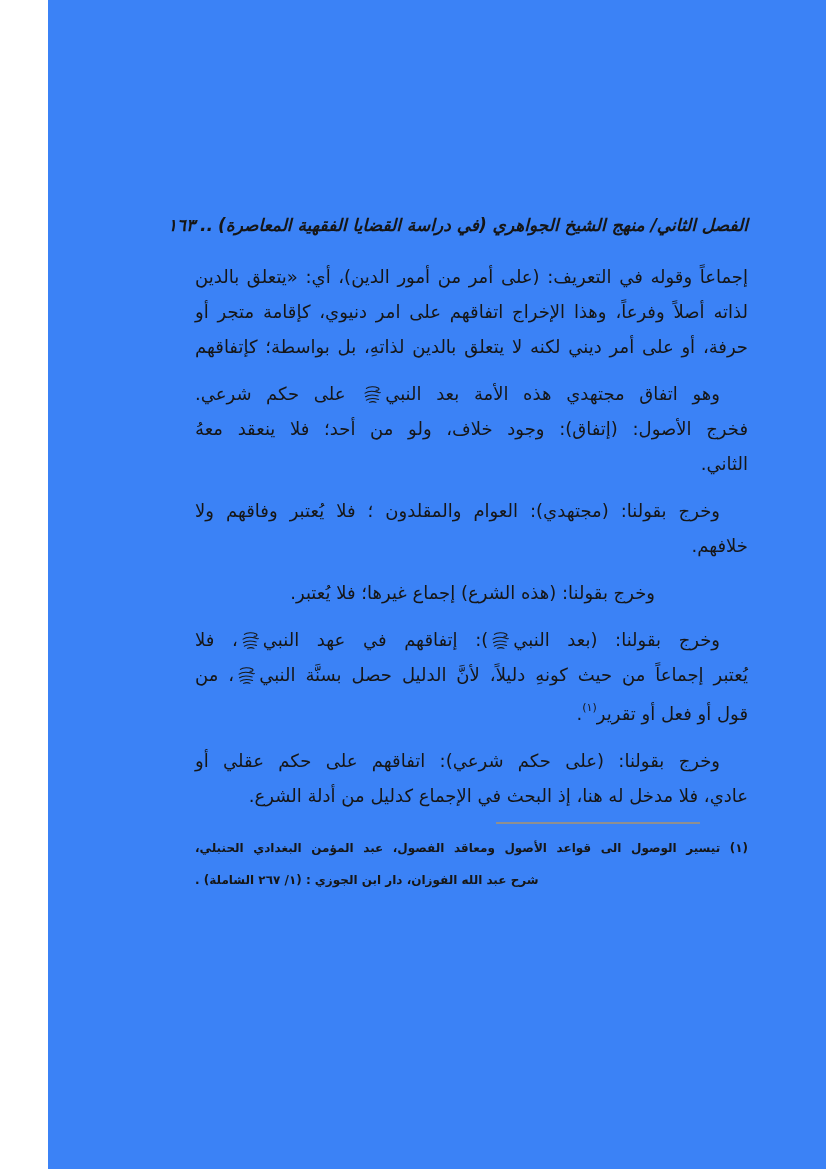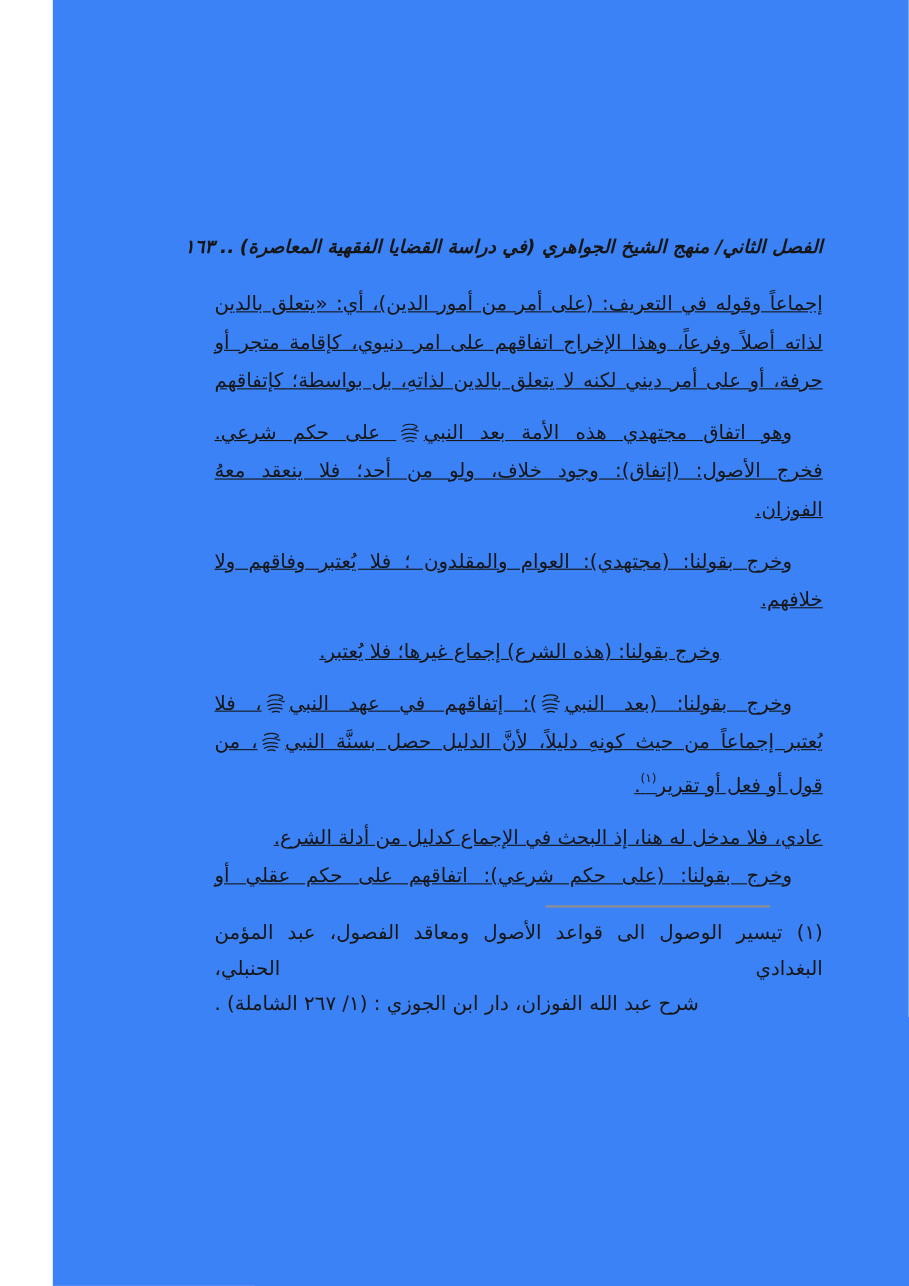--- a/index.html
+++ b/index.html
@@ -27,39 +27,39 @@
     font-size: 17px;
     line-height: 28px;
     font-weight: bold;
     font-style: italic;
     text-align: right;
     white-space: nowrap;
   }
   .hdr-dots { margin: 0 5px; }
   
   .body-text { margin-top: 20px; }
-  .para { margin: 0; font-size: 18px; line-height: 35px; text-decoration: underline; }
+  .para { margin: 0; font-size: 18px; line-height: 35px; }
   .para + .para { margin-top: 12px; }
   .line { display: block; text-align: right; }
   .line.j { text-align: justify; text-align-last: justify; }
   .ind { text-indent: 28px; }
   .ind-lg { text-indent: 93px; }
   
   .pbuh { display: inline-block; width: 21px; height: 21px; vertical-align: -5px; margin: 0 2px; }
   .pbuh svg { display: block; }
   
   .fn-ref { font-size: 11px; position: relative; top: -2px; letter-spacing: 0; }
   
   .fn-sep {
     width: 204px;
     height: 2px;
     background: #8f8f8f;
     margin: 9px 48px 0 auto;
   }
-  .footnote { margin-top: 8px; font-size: 18px; line-height: 32px; }
+  .footnote { margin-top: 8px; font-size: 12px; line-height: 32px; font-weight: bold; }
   .fn-line { display: block; }
   .fn-1 { text-align: justify; text-align-last: justify; }
   .fn-2 { text-align: left; text-indent: 100px; }
 </style>
 </head>
 <body>
 
 <div class="page">
   <div class="content">
 
@@ -79,21 +79,21 @@
         <span class="line j ind rich">وهو اتفاق مجتهدي هذه الأمة بعد النبي<span class="pbuh"><svg viewBox="0 0 24 24" width="21" height="21" xmlns="http://www.w3.org/2000/svg">
                 <g fill="none" stroke="#161616" stroke-width="1.2" stroke-linecap="round">
                   <path d="M5 5 C8 2.5, 15 2.5, 18.5 4.5 C20.5 5.8, 19 7.5, 16 7.2"></path>
                   <path d="M3.5 10.5 C7 7.8, 13 8, 17 9 C19.5 9.8, 20.5 10.6, 21 9.8"></path>
                   <path d="M4 14.5 C8 12, 14.5 12.6, 18.5 13.6"></path>
                   <path d="M5 18.5 C9 15.8, 15 16.6, 19 17.6"></path>
                   <path d="M8.5 21 C11 20, 14 20, 16 21"></path>
                 </g>
               </svg></span> على حكم شرعي.</span>
         <span class="line j rich">فخرج الأصول: (إتفاق): وجود خلاف، ولو من أحد؛ فلا ينعقد معهُ</span>
-        <span class="line rich">الفوزان.</span>
+        <span class="line rich">الثاني.</span>
       </p>
 
       <p class="para">
         <span class="line j ind rich">وخرج بقولنا: (مجتهدي): العوام والمقلدون ؛ فلا يُعتبر وفاقهم ولا</span>
         <span class="line rich">خلافهم.</span>
       </p>
 
       <p class="para">
         <span class="line ind-lg rich">وخرج بقولنا: (هذه الشرع) إجماع غيرها؛ فلا يُعتبر.</span>
       </p>
@@ -122,22 +122,22 @@
                   <path d="M3.5 10.5 C7 7.8, 13 8, 17 9 C19.5 9.8, 20.5 10.6, 21 9.8"></path>
                   <path d="M4 14.5 C8 12, 14.5 12.6, 18.5 13.6"></path>
                   <path d="M5 18.5 C9 15.8, 15 16.6, 19 17.6"></path>
                   <path d="M8.5 21 C11 20, 14 20, 16 21"></path>
                 </g>
               </svg></span>، من</span>
         <span class="line rich">قول أو فعل أو تقرير<sup class="fn-ref">(١)</sup>.</span>
       </p>
 
       <p class="para">
+        <span class="line j ind rich">وخرج بقولنا: (على حكم شرعي): اتفاقهم على حكم عقلي أو</span>
         <span class="line rich">عادي، فلا مدخل له هنا، إذ البحث في الإجماع كدليل من أدلة الشرع.</span>
-        <span class="line j ind rich">وخرج بقولنا: (على حكم شرعي): اتفاقهم على حكم عقلي أو</span>
       </p>
 
     </div>
 
     <div class="fn-sep"></div>
 
     <div class="footnote">
       <span class="fn-line fn-1">(١) تيسير الوصول الى قواعد الأصول ومعاقد الفصول، عبد المؤمن البغدادي الحنبلي،</span>
       <span class="fn-line fn-2">شرح عبد الله الفوزان، دار ابن الجوزي : (١/ ٢٦٧ الشاملة) .</span>
     </div>

